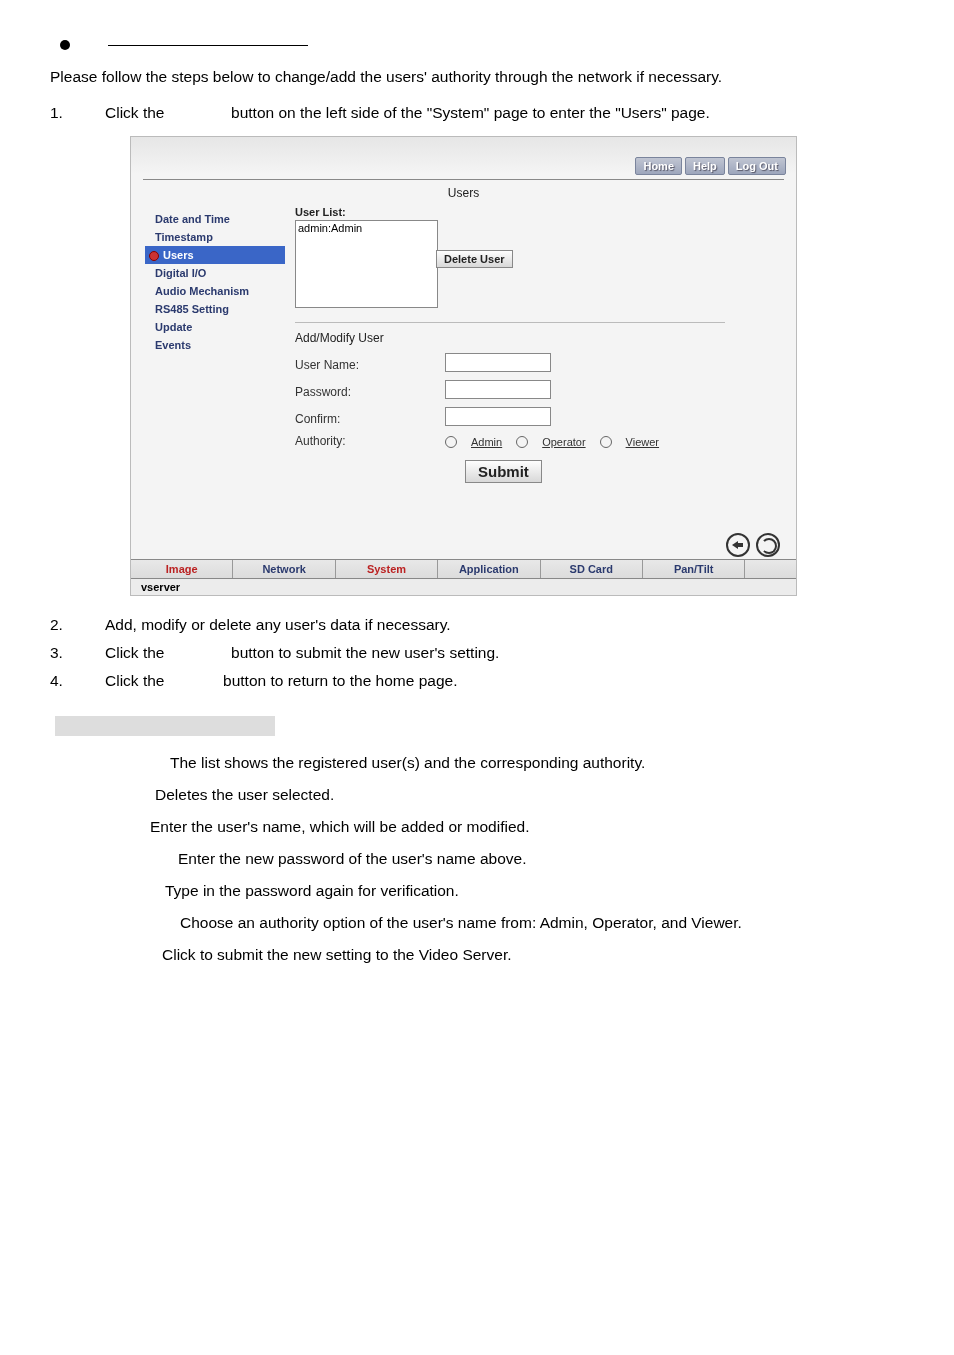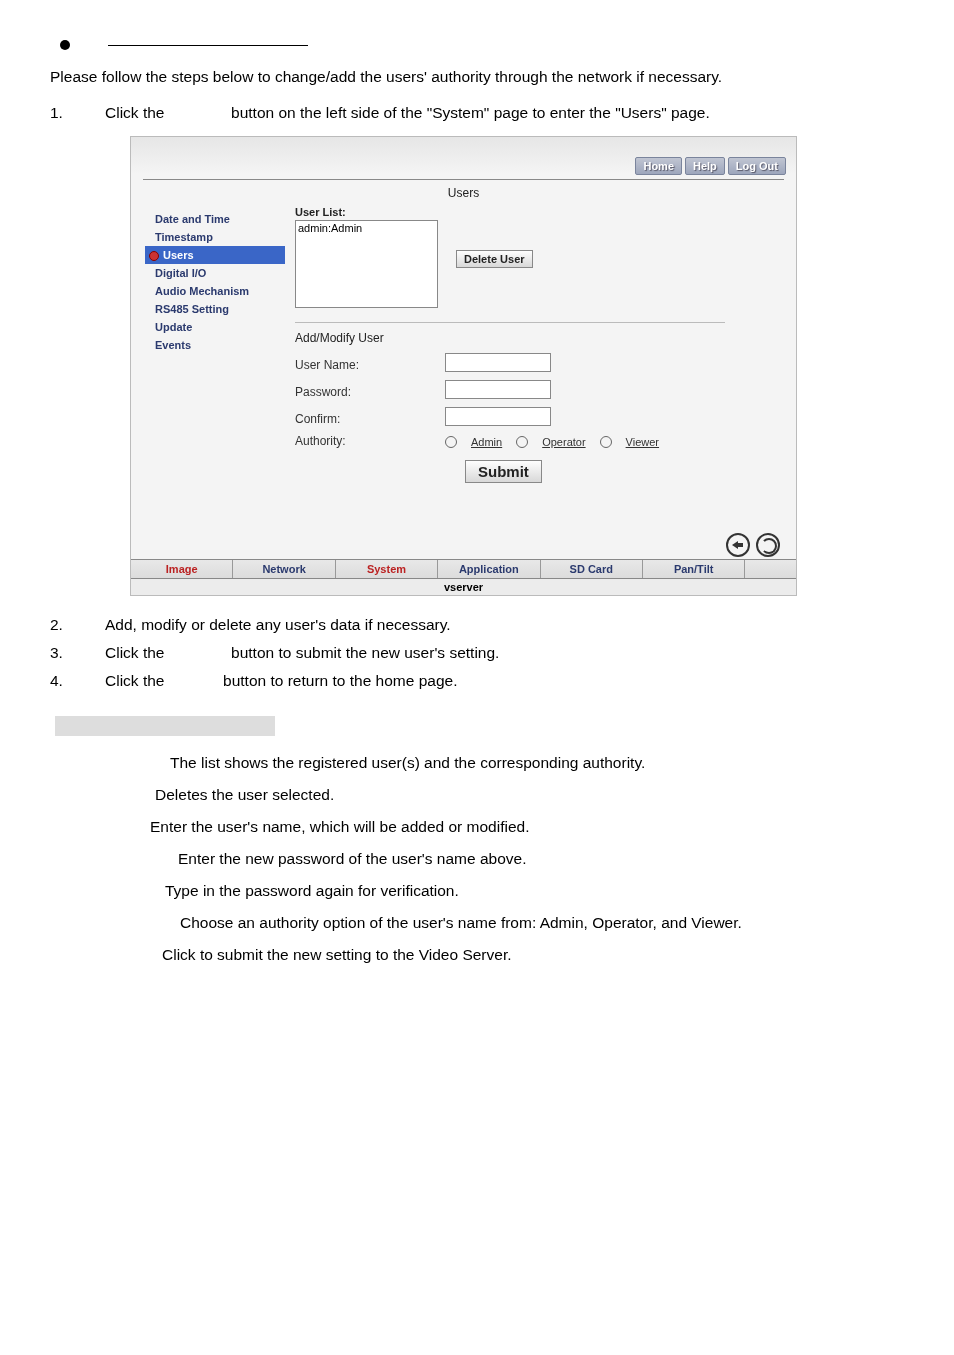--- a/index.html
+++ b/index.html
@@ -47,21 +47,21 @@
     content:""; position:absolute; left:4px; top:5px; width:8px; height:8px;
     border-radius:50%; background:#c33; border:1px solid #800;
   }
   .main { flex:1; padding-left:10px; position:relative; }
   .lbl { color:#222; font-weight:bold; font-size:11px; }
   .userlistbox {
     width:143px; height:88px; border:1px solid #888; background:#fff;
     margin-top:2px; font-size:11px; padding:1px 2px; box-sizing:border-box;
   }
   .delbtn {
-    position:absolute; left:171px; top:44px;
+    position:absolute; left:151px; top:44px;
     background:linear-gradient(#fefefe,#d8d8d8);
     border:1px solid #888; font-size:11px; font-weight:bold;
     padding:2px 7px; color:#222;
   }
   .hr2 { border-top:1px solid #bbb; margin:14px 0 8px 0; width:430px; }
   .section-lbl { font-size:12px; color:#222; margin-bottom:8px; display:block; }
   .form-row { display:flex; align-items:flex-end; margin-bottom:8px; }
   .form-row .fl { width:150px; font-size:12px; color:#333; }
   .tinput { width:100px; height:15px; border:1px solid #888; background:#fff; }
   .radios { font-size:11px; color:#333; display:flex; gap:14px; align-items:center;text-decoration:underline; }
@@ -85,21 +85,21 @@
     content:""; position:absolute; left:8px; top:8px; width:7px; height:4px; background:#333;
   }
   .refresh::after {
     content:""; position:absolute; left:3px; top:3px; width:12px; height:12px;
     border:2px solid #333; border-radius:50%; border-left-color:transparent;
   }
   .bottomtabs { display:flex; border-top:1px solid #888; background:linear-gradient(#e8e8e8,#dcdcdc); font-size:11px; }
   .btab { padding:3px 0; flex:1; text-align:center; border-right:1px solid #999; color:#2b3a6e; font-weight:bold; }
   .btab.red { color:#b22; }
   .btab:last-child { border-right:none; }
-  .footer-row { border-top:1px solid #888; text-align:center; padding:2px 10px; font-size:11px; font-weight:bold; background:#ececec; }
+  .footer-row { border-top:1px solid #888; text-align:left; padding:2px 10px; font-size:11px; font-weight:bold; background:#ececec; }
 
   .graybar { width:220px; height:20px; background:#ddd; margin:26px 0 18px 5px; }
   .desc-row { display:flex; margin-bottom:14px; font-size:15.5px;align-items:center; }
   .desc-spacer { }
   .desc-text { }
 </style>
 </head>
 <body>
 
 <div class="bullet-row">

